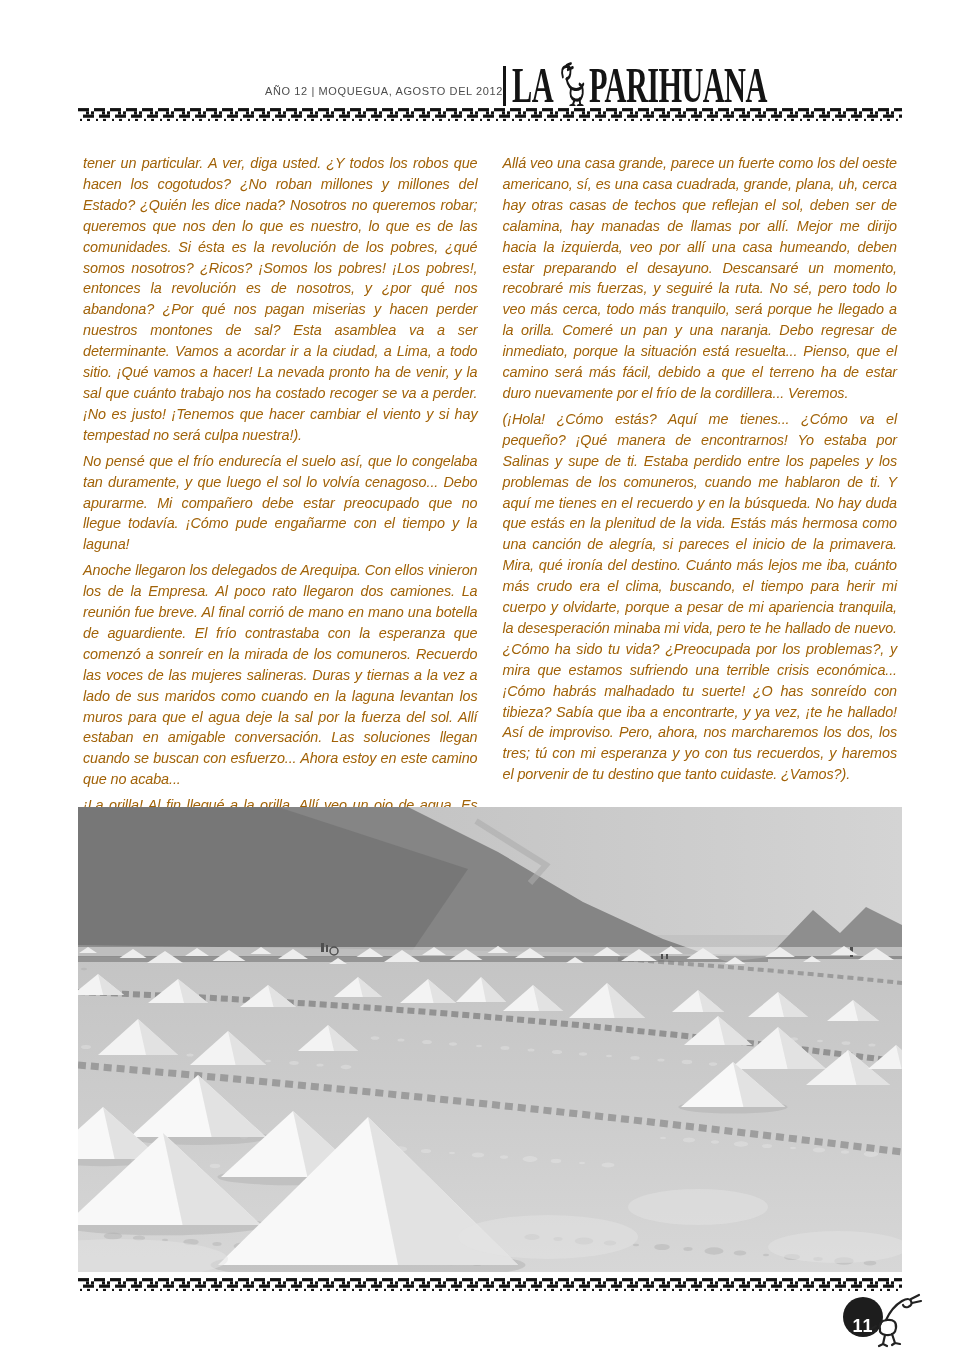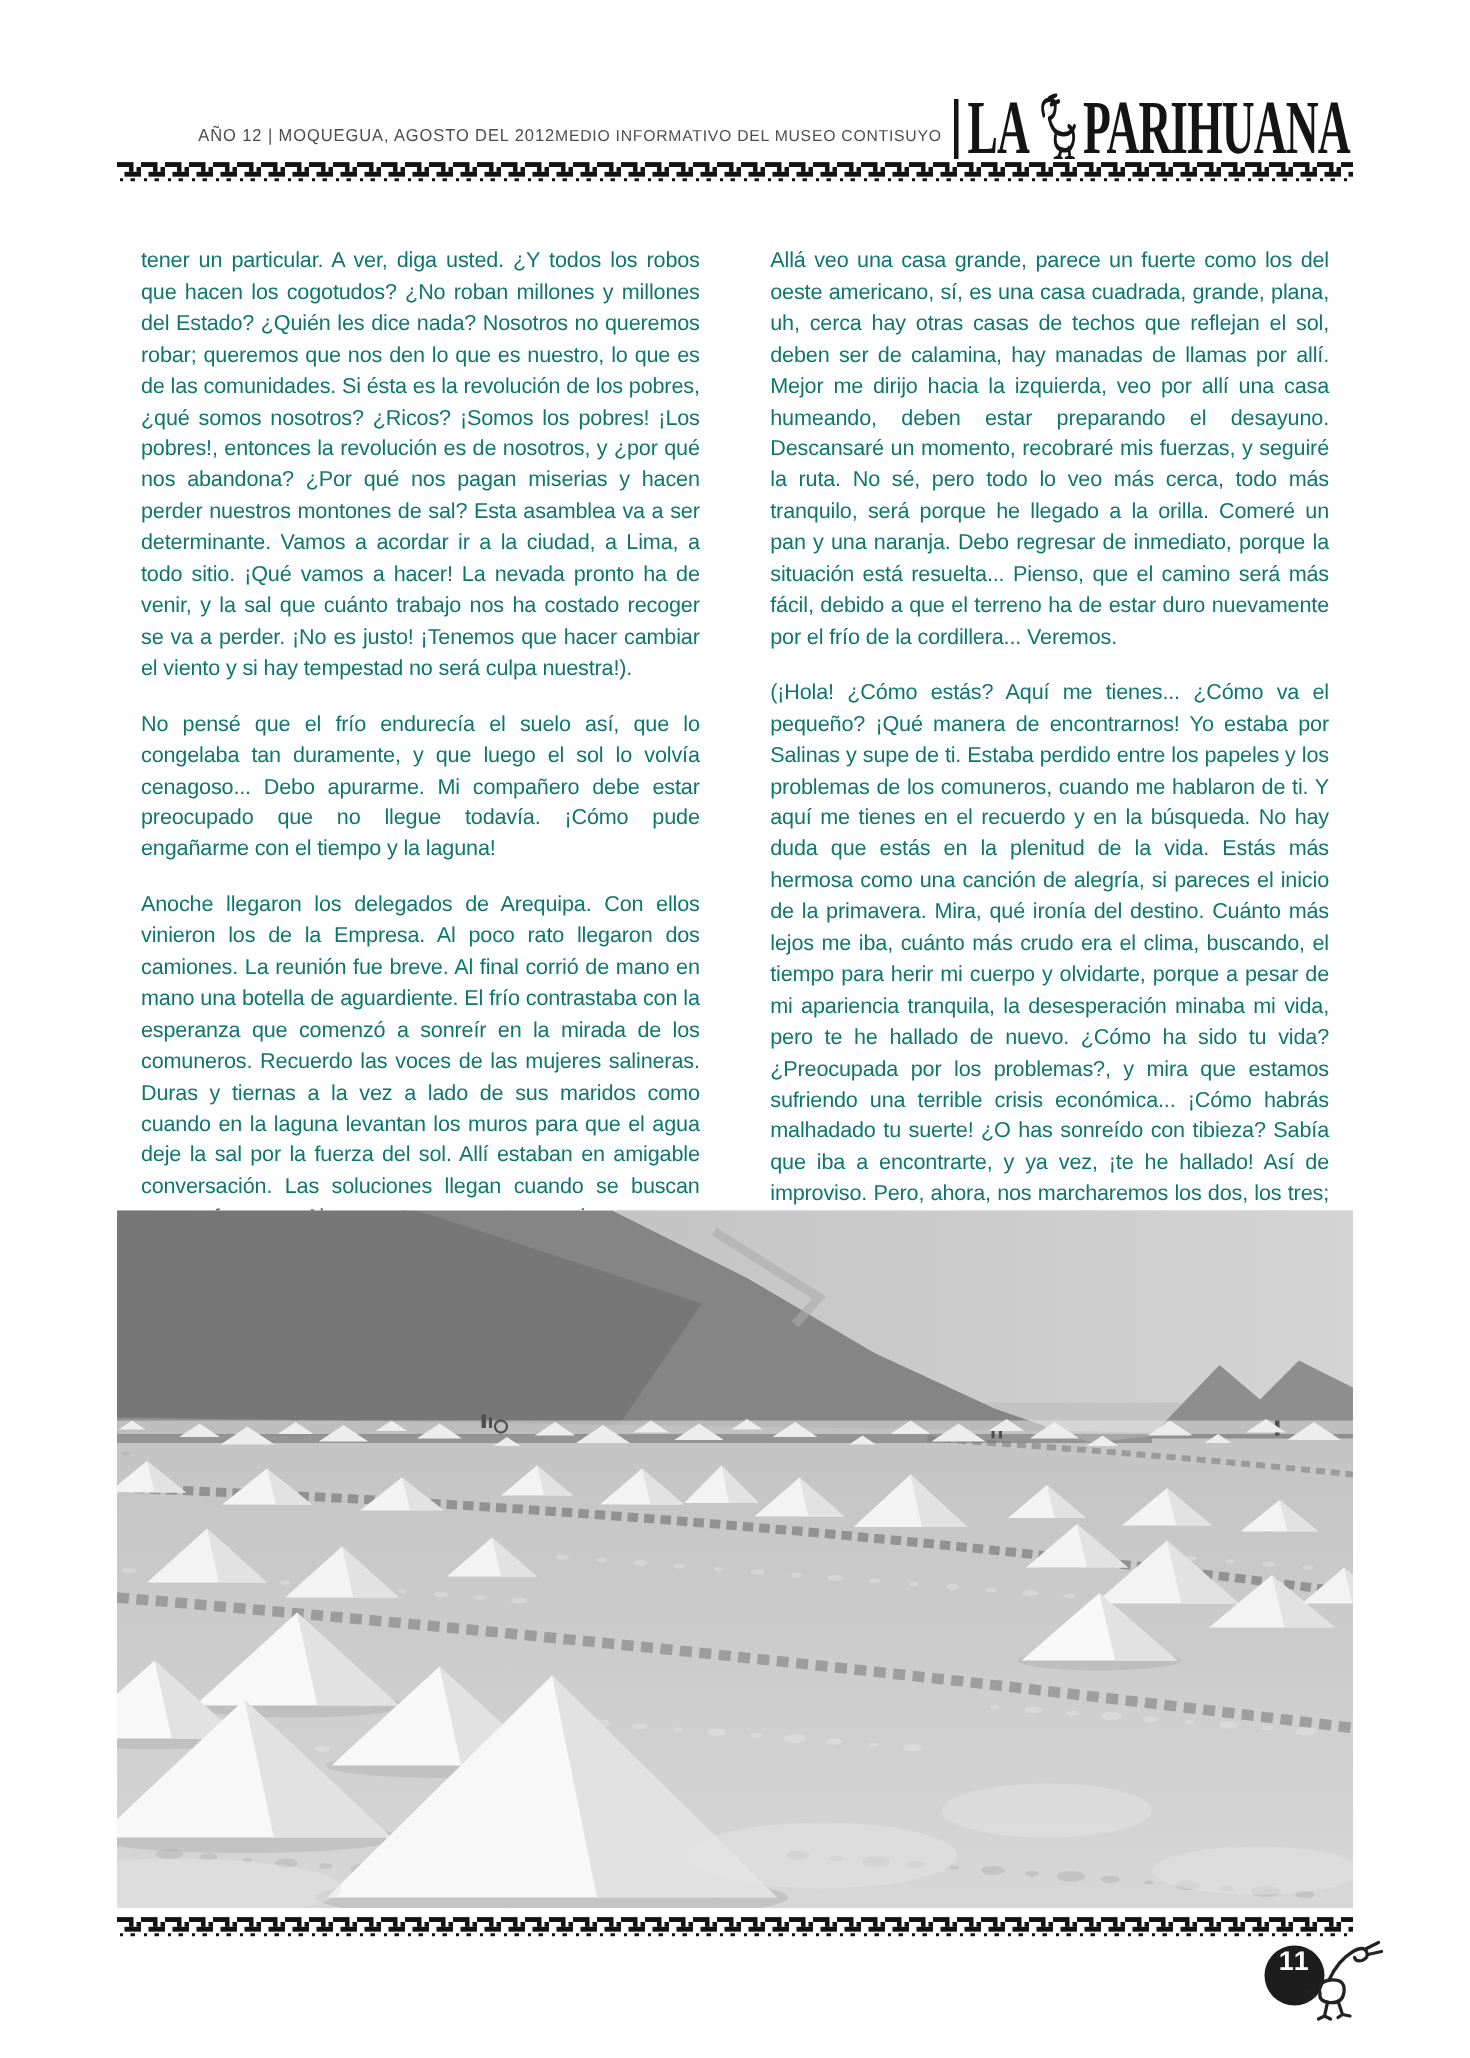--- a/index.html
+++ b/index.html
@@ -35,47 +35,46 @@
   .border-strip.top{top:107px;}
   .border-strip.bottom{top:1277px;}
   .border-strip svg{display:block;width:824px;height:14px;}
   
   .columns{
     position:absolute;left:78px;top:148px;width:824px;height:660px;
     display:flex;gap:15px;overflow:hidden;
   }
   .col{flex:1;}
   .col p{
-    margin:16px;text-align:justify;font-size:14.4px;line-height:20.9px;
-    letter-spacing:-0.1px;color:#0f766e;
+    margin:5px;text-align:justify;font-size:14.4px;line-height:20.9px;
+    letter-spacing:-0.1px;color:#a16207;font-style:italic;
   }
   
   .photo{
     position:absolute;left:78px;top:807px;width:824px;height:465px;margin:0;
     background:#c9c9c9;
   }
   .photo svg{display:block;width:824px;height:465px;}
   
   .badge-wrap{position:absolute;left:843px;top:1293px;width:90px;height:56px;}
   .page-badge{
     position:absolute;left:0;top:4px;width:40px;height:40px;border-radius:50%;
-    background:#1d1d1d;color:#ffffff;display:flex;align-items:flex-start;justify-content:center;
+    background:#1d1d1d;color:#ffffff;display:flex;align-items:flex-end;justify-content:center;
     font-size:18px;font-weight:bold;letter-spacing:1px;
   }
   .footer-bird{position:absolute;left:27px;top:0;}
 </style>
 </head>
 <body>
 
 <div class="page">
 
   <div class="header-row">
     <span class="issue">AÑO 12 | MOQUEGUA, AGOSTO DEL 2012</span>
     <span class="mast-right">
-      <span class="tagline">MEDIO INFORMATIVO DEL MUSEO CONTISUYO</span>
       <span class="mast-divider"></span>
       <span class="mast">
         <span class="mast-word">LA</span><svg width="54" height="42" viewBox="0 0 54 42">
           <g stroke="#161616" fill="none" stroke-width="3" stroke-linecap="round">
             <path d="M14 14 q-4 -9 5 -10 q9 -1 7 7 q-1 4 -6 5"></path>
             <path d="M20 3 l7 -2 m-5 6 l8 -2"></path>
             <path d="M20 16 q3 9 13 10 q10 1 14 -5"></path>
             <path d="M27 26 q-3 8 6 10 q11 2 13 -6 q1 -7 -5 -9"></path>
             <path d="M33 36 l-3 5 m0 0 l-4 1 m4 -1 l3 1"></path>
             <path d="M41 35 l1 6 m0 0 l-4 1 m4 -1 l4 1"></path>

